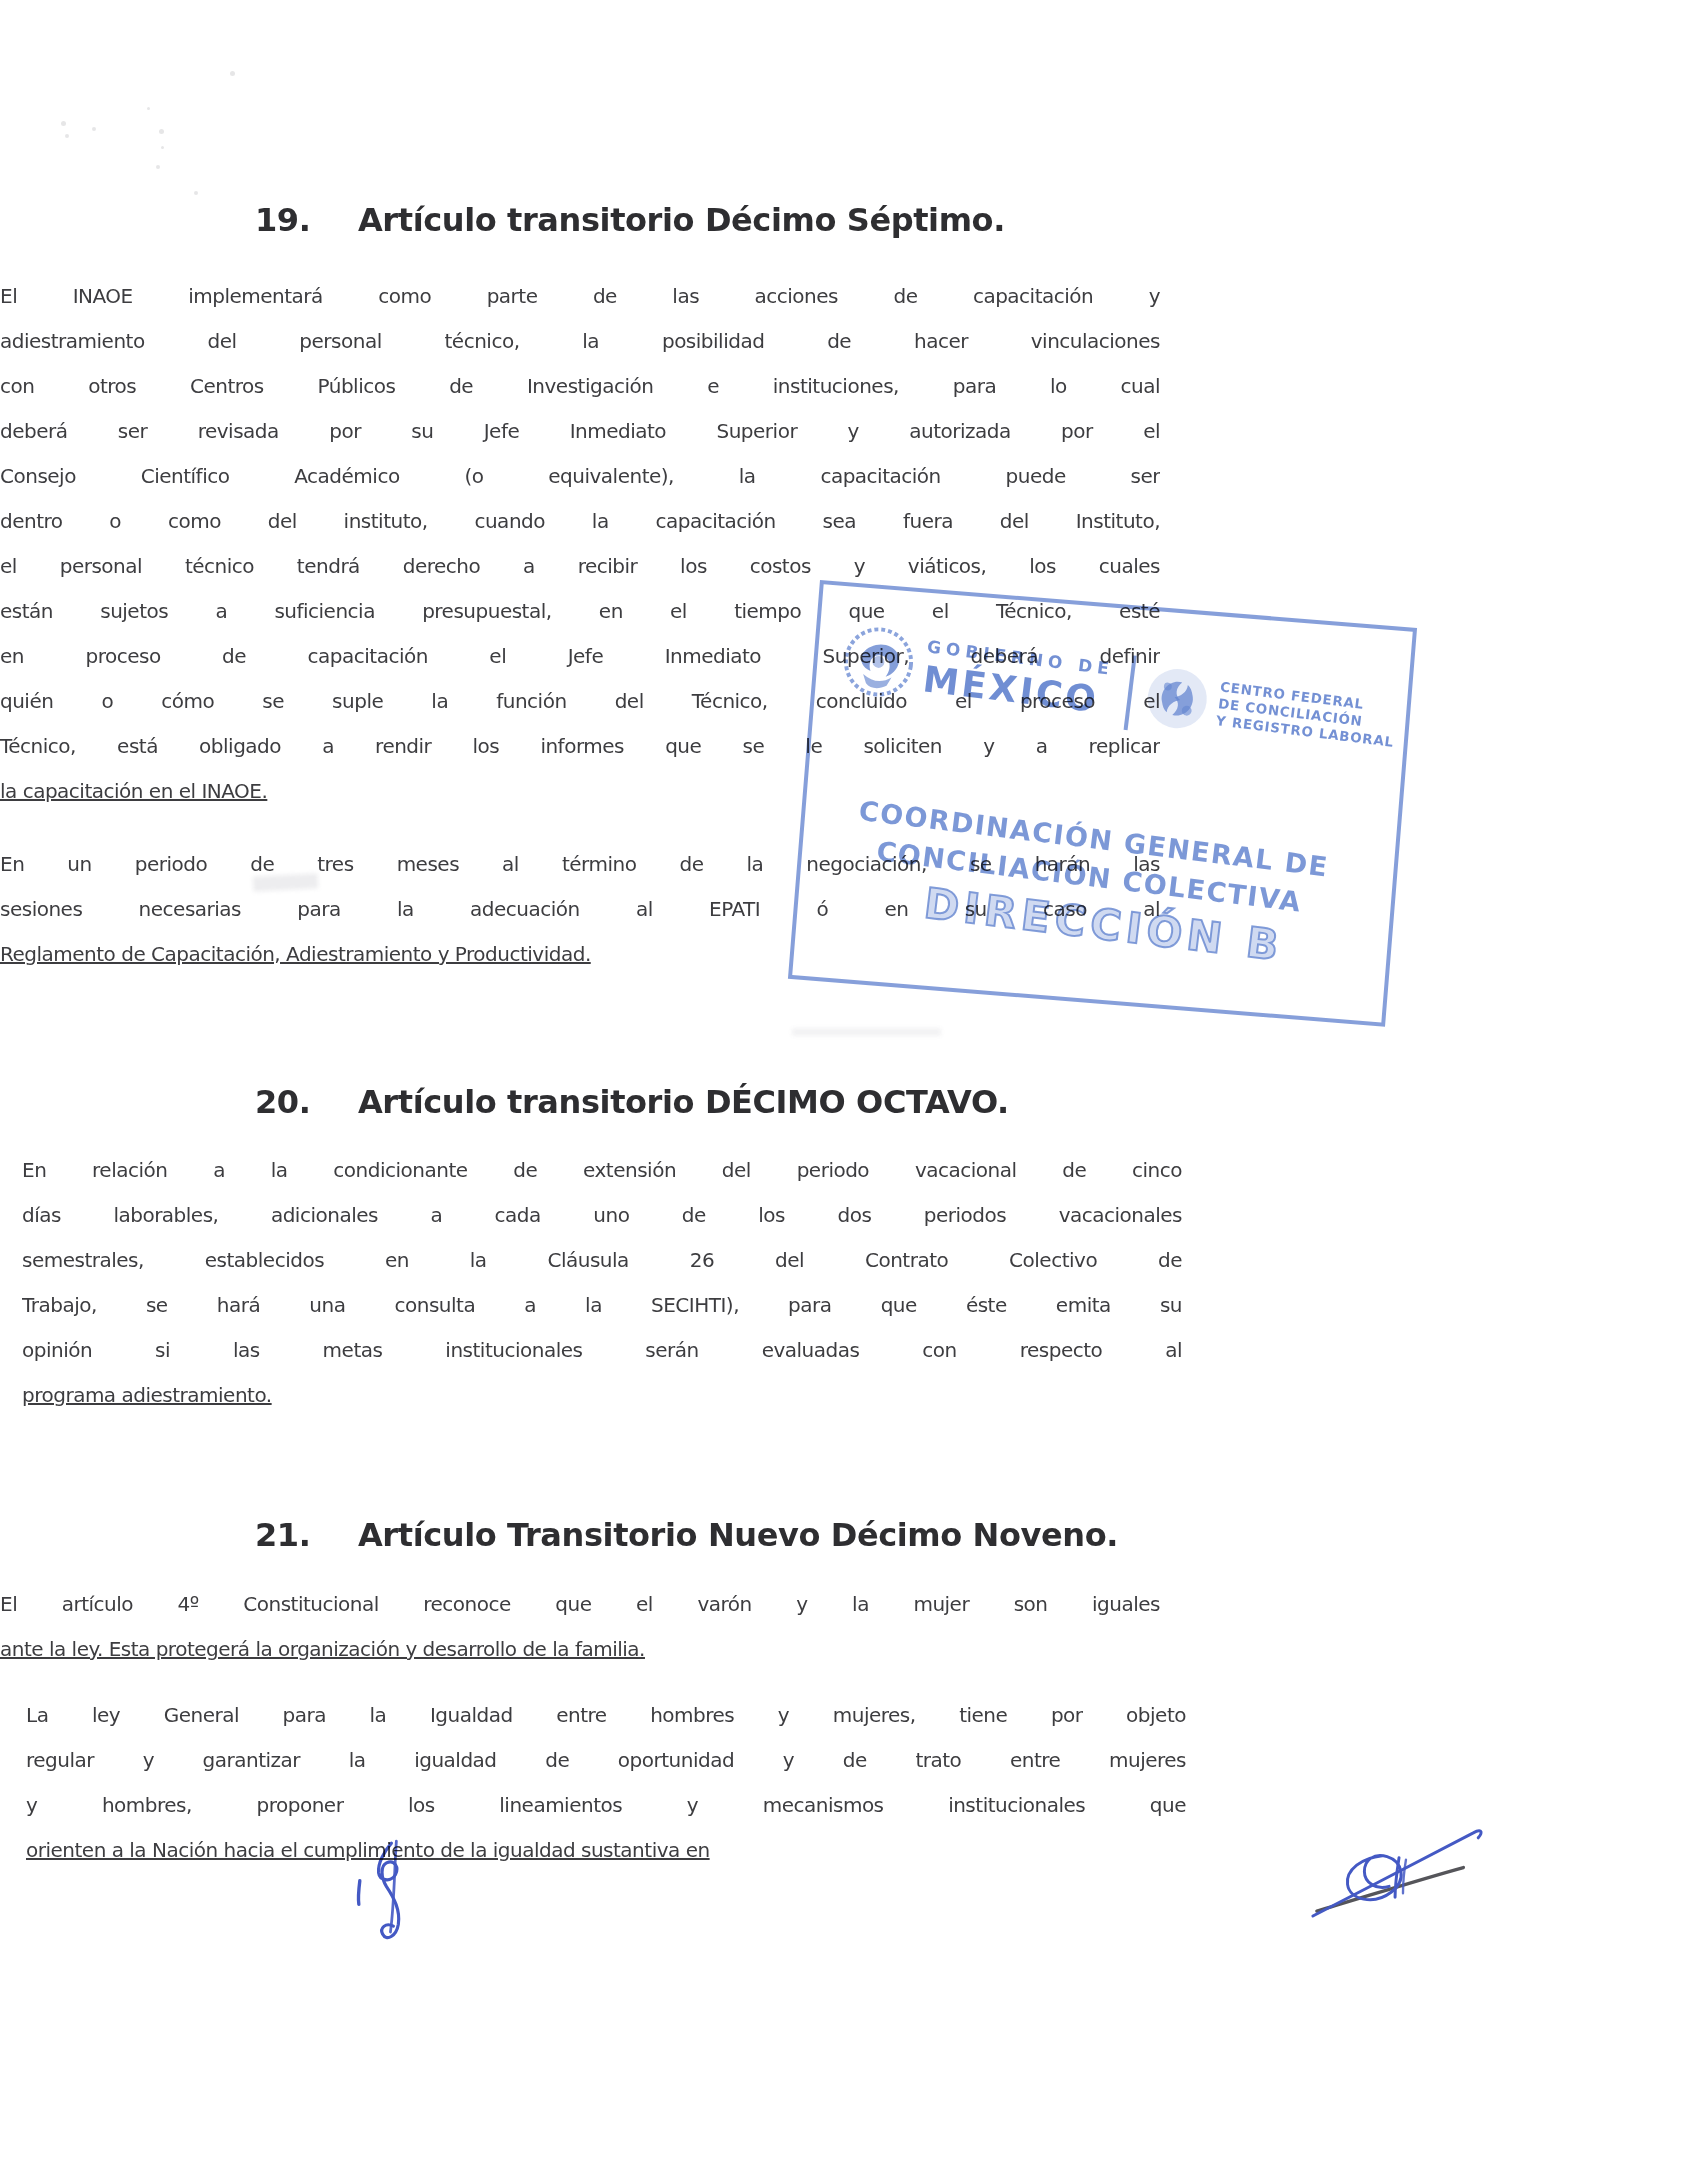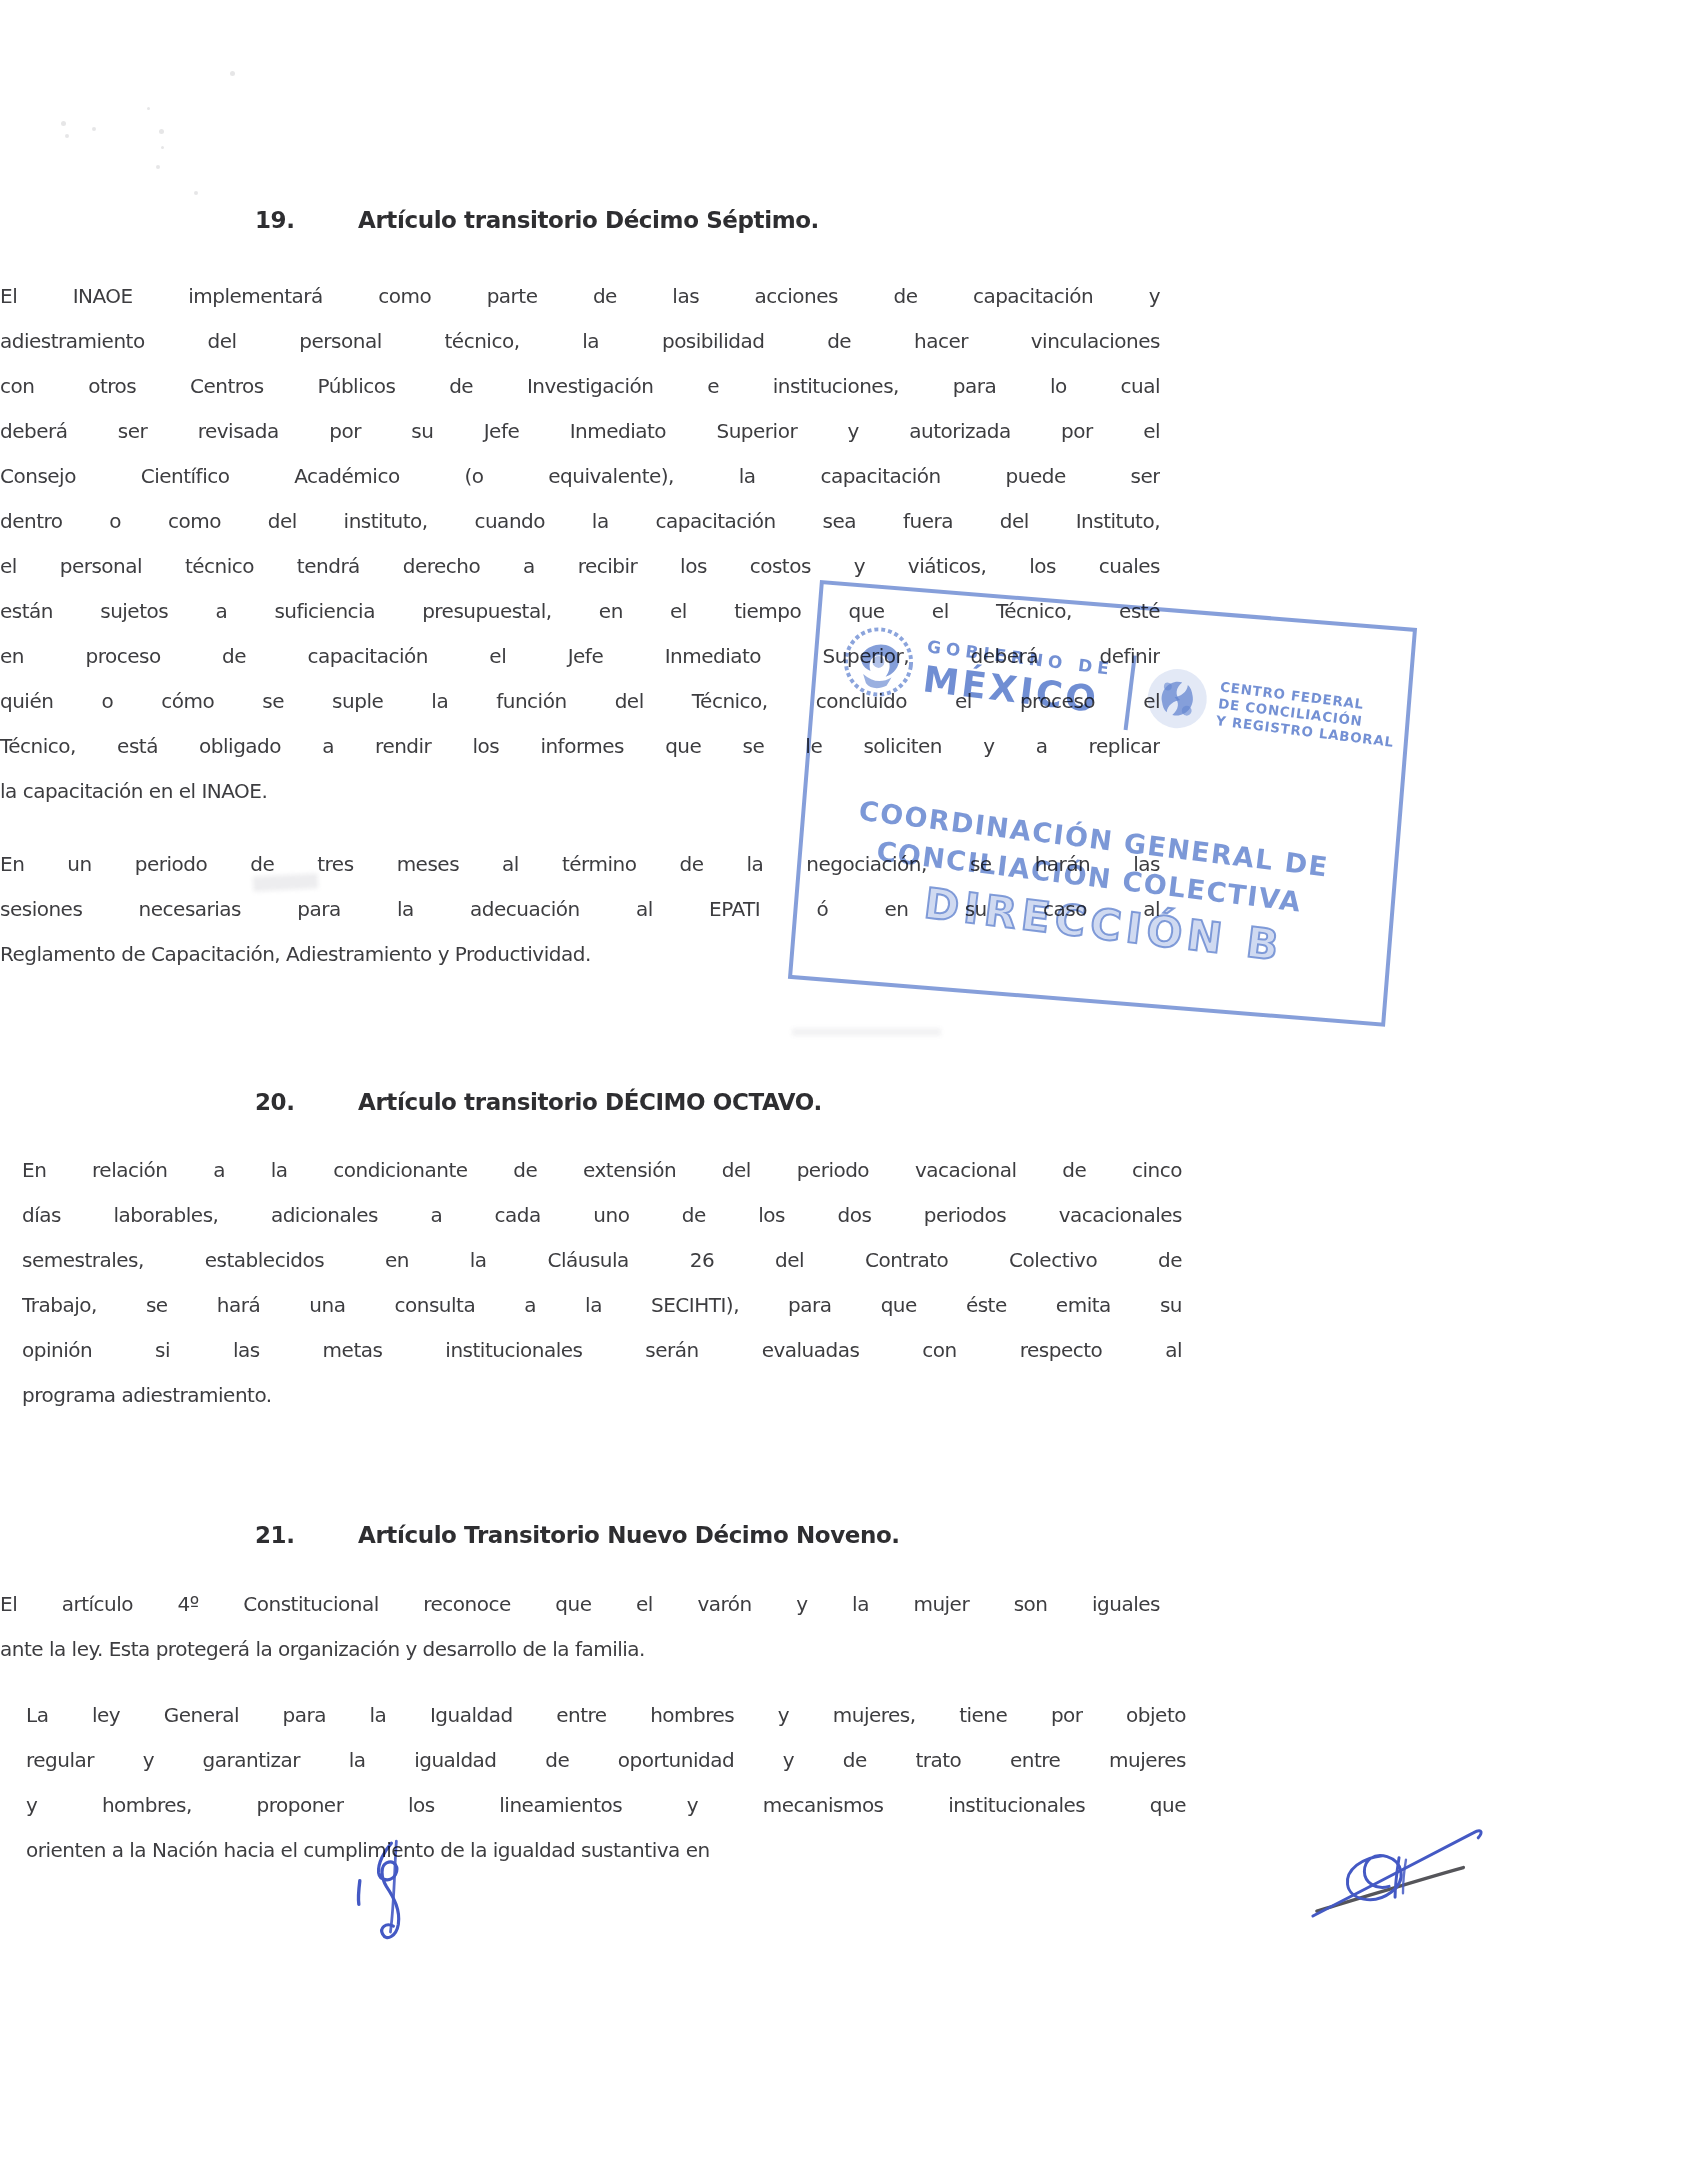--- a/index.html
+++ b/index.html
@@ -7,31 +7,31 @@
     position:relative;
     width:1683px;height:2178px;
     background:#ffffff;
     overflow:hidden;
     font-family:"DejaVu Sans","Liberation Sans",sans-serif;
     color:#3d3d40;
   }
   
   .content-block{position:absolute;left:255px;width:1160px;}
   .heading{
-    font-size:23px;font-weight:bold;color:#2e2e31;
+    font-size:32px;font-weight:bold;color:#2e2e31;
     letter-spacing:-0.4px;line-height:40px;white-space:nowrap;
   }
   .heading .num{display:inline-block;width:103px;}
   .para{position:absolute;left:0;width:1160px;}
   .line{
     font-size:20px;letter-spacing:-0.5px;line-height:45px;height:45px;
     text-align:justify;text-align-last:justify;
     color:#3d3d40;overflow:hidden;
   }
-  .line.last{text-align-last:left;}
+  .line.last{text-align-last:left;text-decoration:underline;}
   
   .stamp{
     position:absolute;left:820px;top:580px;width:591px;height:392px;
     border:4px solid rgba(82,118,202,0.8);
     transform:rotate(4.6deg);transform-origin:0 0;
     mix-blend-mode:multiply;opacity:0.88;
   }
   .stamp-header{
     position:absolute;left:26px;top:34px;display:flex;align-items:center;
     transform:rotate(2.4deg);transform-origin:0 0;color:#4f74c9;

